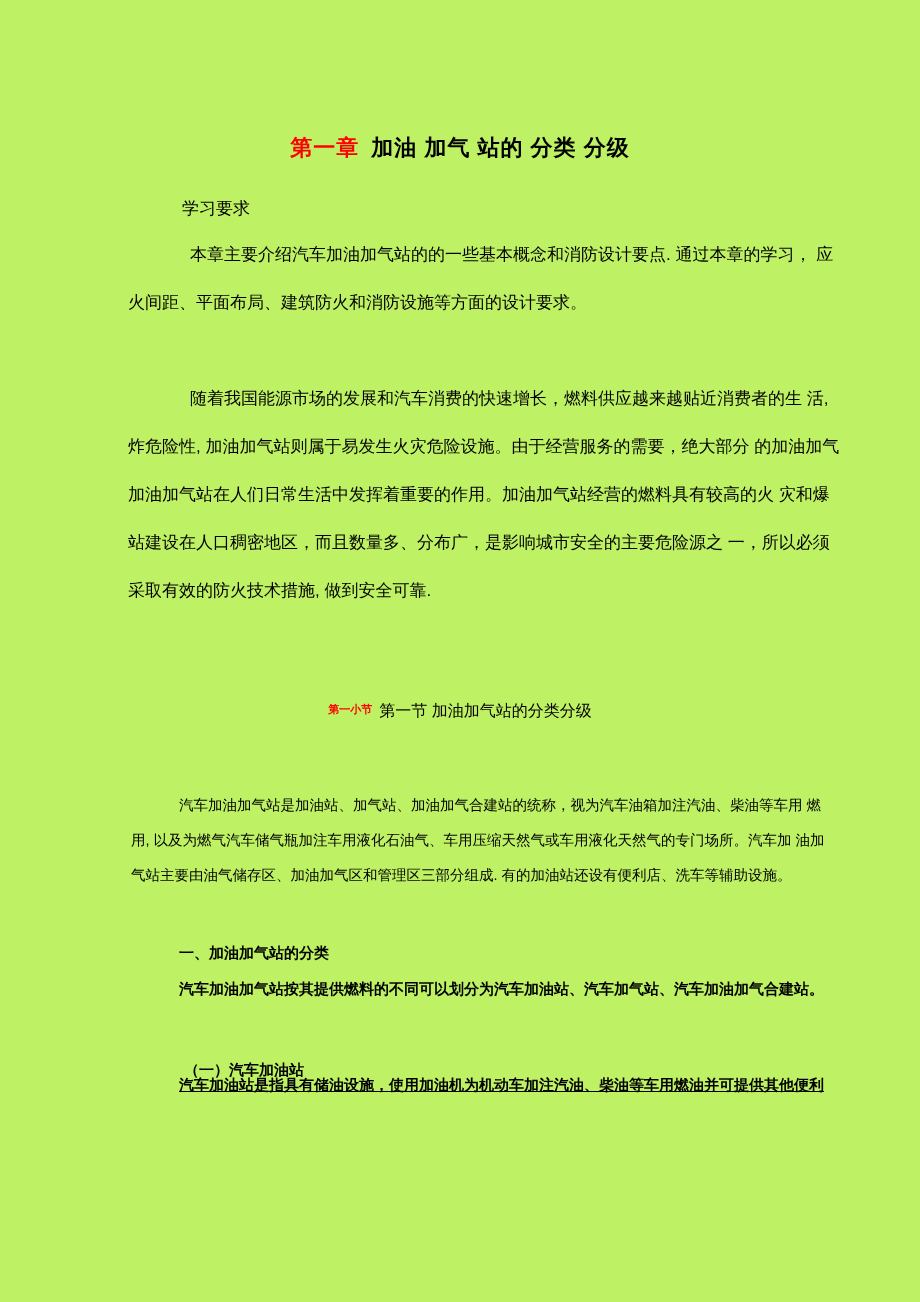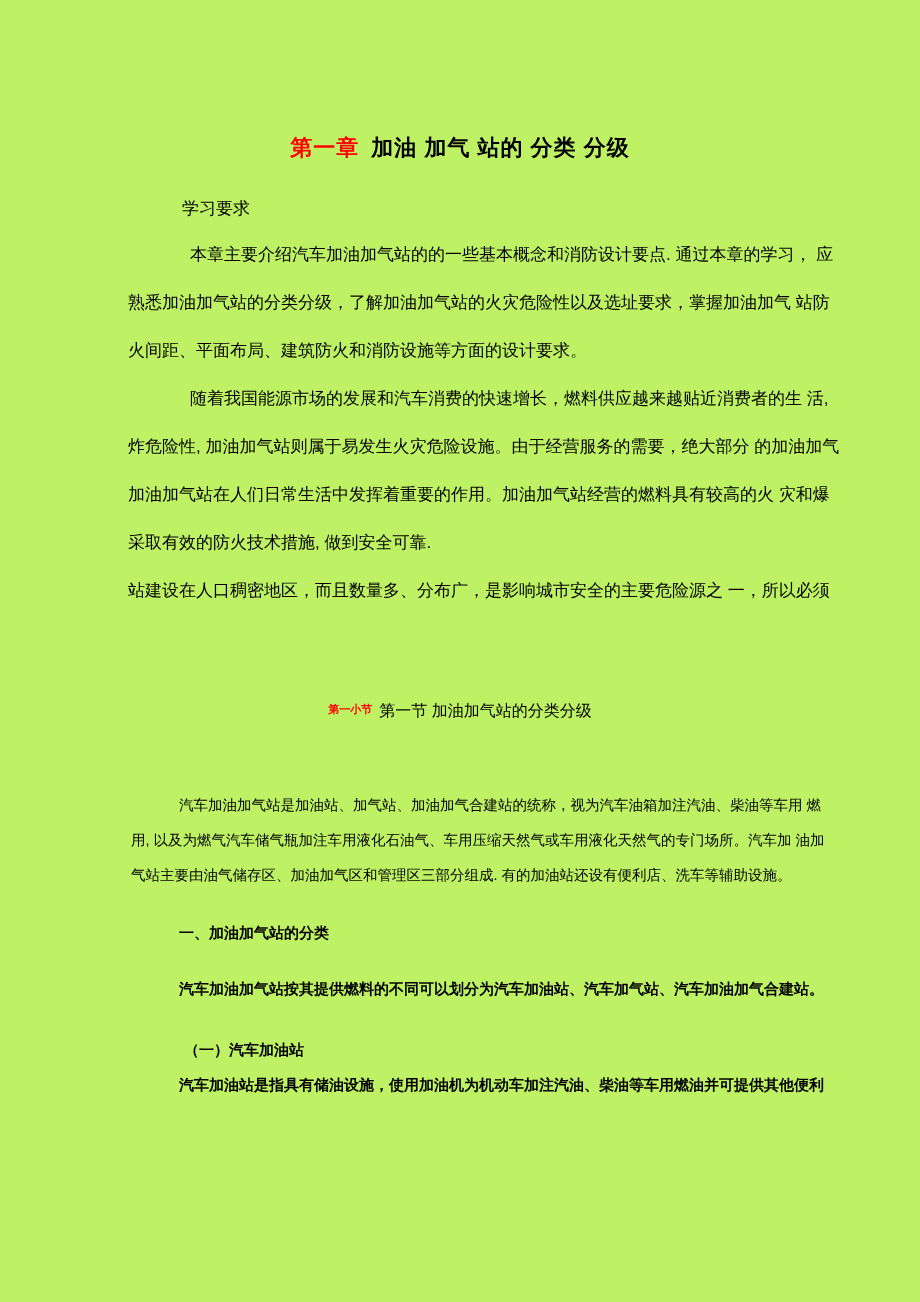--- a/index.html
+++ b/index.html
@@ -79,20 +79,21 @@
     top: -3px;
     margin-right: 7px;
     text-align: center;
   }
   #overview-para { top: 796px; }
   .sub-heading {
     position: absolute;
     font-size: 15px;
     font-weight: bold;
     white-space: nowrap;
+    margin-top: 20px;
   }
   #classification-heading { top: 924px; left: 179px; }
   #classification-para {
     position: absolute;
     top: 980px;
     left: 179px;
     font-size: 15px;
     font-weight: bold;
     white-space: nowrap;
   }
@@ -101,45 +102,45 @@
     position: absolute;
     top: 1076px;
     left: 131px;
     width: 690px;
     font-size: 15px;
     font-weight: bold;
   }
   #gas-station-para .pline {
     height: 29px;
     white-space: nowrap;
+    text-decoration: underline;
   }
 </style>
 </head>
 <body>
 
 <div class="page">
 
   <div class="doc-title">
     <span class="chapter-num">第一章</span><span>加油 加气 站的 分类 分级</span>
   </div>
 
   <div class="learning-req">学习要求</div>
 
   <div class="para-lg" id="intro-p1">
     <div class="pline indent-lg">本章主要介绍汽车加油加气站的的一些基本概念和消防设计要点. 通过本章的学习，  应</div>
-    <div class="pline">熟悉加油加气站的分类分级，了解加油加气站的火灾危险性以及选址要求，掌握加油加气 站防</div>
     <div class="pline">火间距、平面布局、建筑防火和消防设施等方面的设计要求。</div>
   </div>
 
   <div class="para-lg" id="intro-p2">
     <div class="pline indent-lg">随着我国能源市场的发展和汽车消费的快速增长，燃料供应越来越贴近消费者的生 活,</div>
     <div class="pline">炸危险性, 加油加气站则属于易发生火灾危险设施。由于经营服务的需要，绝大部分 的加油加气</div>
     <div class="pline">加油加气站在人们日常生活中发挥着重要的作用。加油加气站经营的燃料具有较高的火 灾和爆</div>
+    <div class="pline">站建设在人口稠密地区，而且数量多、分布广，是影响城市安全的主要危险源之 一，所以必须</div>
     <div class="pline">采取有效的防火技术措施, 做到安全可靠.</div>
-    <div class="pline">站建设在人口稠密地区，而且数量多、分布广，是影响城市安全的主要危险源之 一，所以必须</div>
   </div>
 
   <div class="section-heading">
     <span class="section-sidenote">第一小节</span><span>第一节 加油加气站的分类分级</span>
   </div>
 
   <div class="para-sm" id="overview-para">
     <div class="pline indent-sm">汽车加油加气站是加油站、加气站、加油加气合建站的统称，视为汽车油箱加注汽油、柴油等车用 燃</div>
     <div class="pline">用, 以及为燃气汽车储气瓶加注车用液化石油气、车用压缩天然气或车用液化天然气的专门场所。汽车加 油加</div>
     <div class="pline">气站主要由油气储存区、加油加气区和管理区三部分组成. 有的加油站还设有便利店、洗车等辅助设施。</div>

